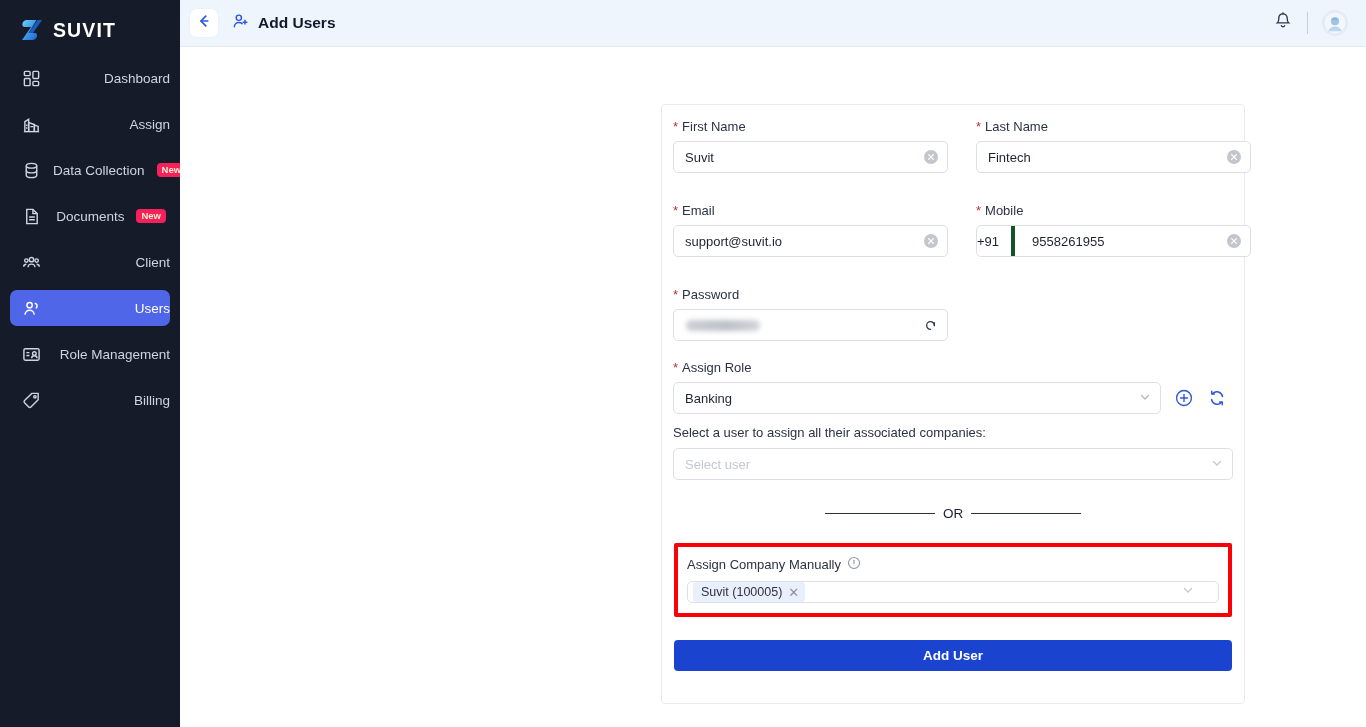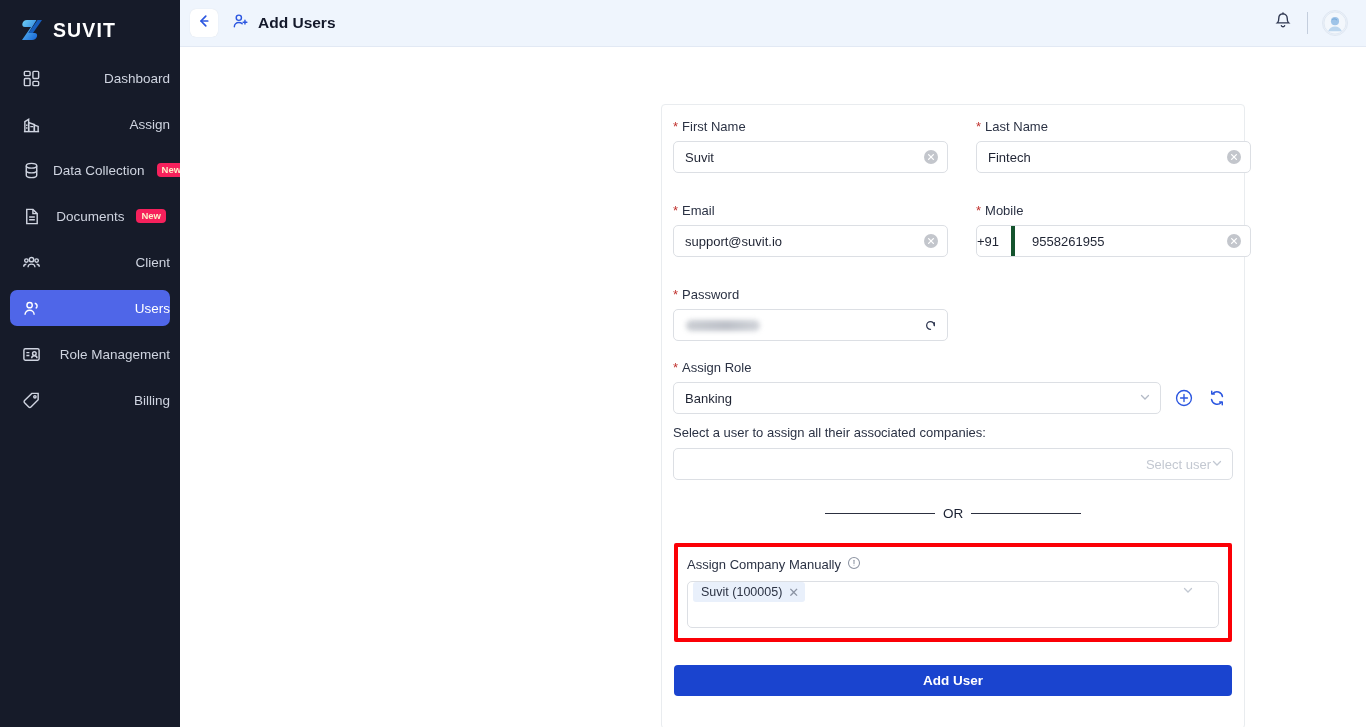--- a/index.html
+++ b/index.html
@@ -109,42 +109,42 @@
     width: 74px; height: 11px; border-radius: 6px; margin-left: 1px;
     background: linear-gradient(90deg,#c9ccd2,#b9bdc5 55%,#cfd2d8);
     filter: blur(2.6px); opacity: .95;
   }
   .select {
     height: 32px; border: 1px solid #dcdfe4; border-radius: 5px;
     display: flex; align-items: center; background: #ffffff;
     padding: 0 9px 0 11px; cursor: pointer;
   }
   .select .sval { font-size: 13px; color: #1f2433; flex: 1 1 auto; }
-  .select .sph { font-size: 13px; color: #c3c8d1; flex: 1 1 auto; text-align: right; }
+  .select .sph { font-size: 13px; color: #c3c8d1; flex: 1 1 auto; }
   .role-row { display: flex; align-items: center; gap: 13px; }
   .role-select { flex: 0 0 488px; }
   .icon-btn { cursor: pointer; display: flex; }
   .helper-text { font-size: 13px; color: #2b3244; margin-bottom: 8px; }
   .or-row {
     display: flex; align-items: center; justify-content: center;
     gap: 8px; margin: 26px 0 22px 0;
   }
   .or-line { width: 110px; height: 1px; background: #2c3040; }
   .or-text { font-size: 13.5px; color: #1b2132; font-weight: normal; }
 
   .highlight-box {
     border: 4px solid #fb0006; border-radius: 2px;
     padding: 9px 9px 10px 9px; margin: 0 1px;
   }
   .hl-label {
     font-size: 13px; color: #2b3244;
     display: flex; align-items: center; gap: 6px; margin-bottom: 8px;
   }
   .tag-select {
-    height: 47px; border: 1px solid #dcdfe4; border-radius: 5px;
+    height: 22px; border: 1px solid #dcdfe4; border-radius: 5px;
     display: flex; align-items: flex-start; background: #ffffff;
     padding: 0 24px 0 5px; cursor: pointer;
   }
   .tag {
     background: #e9f0fb; border-radius: 3px;
     padding: 3px 6px 3px 8px; font-size: 12.5px; color: #2c3344;
     display: flex; align-items: center; gap: 6px;
   }
   .tag-x { color: #8b93a3; font-size: 13px; cursor: pointer; line-height: 1; }
   .tag-fill { flex: 1 1 auto; }

